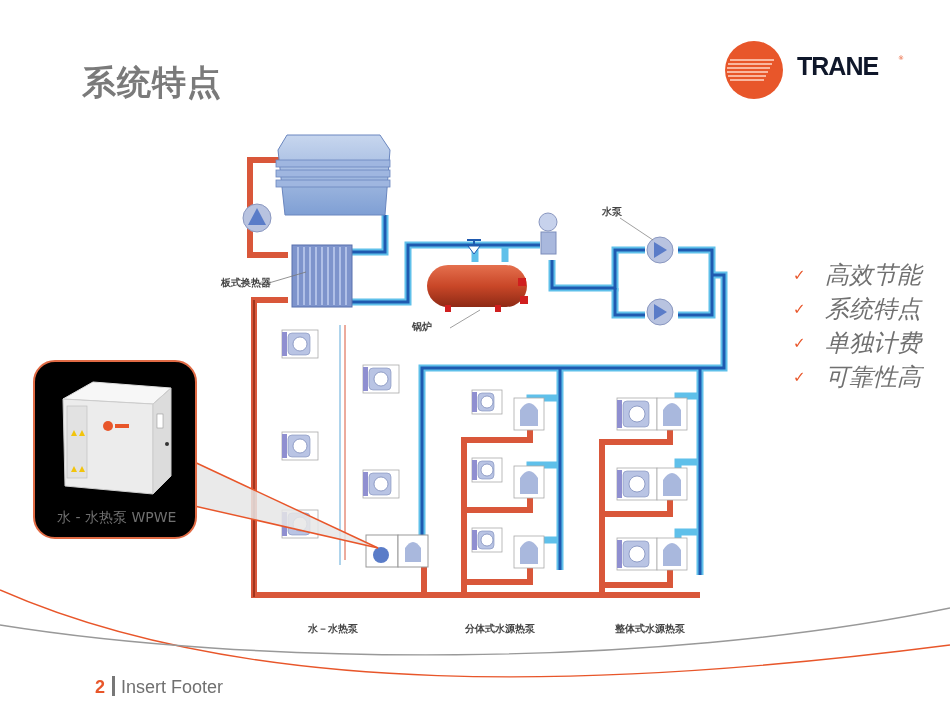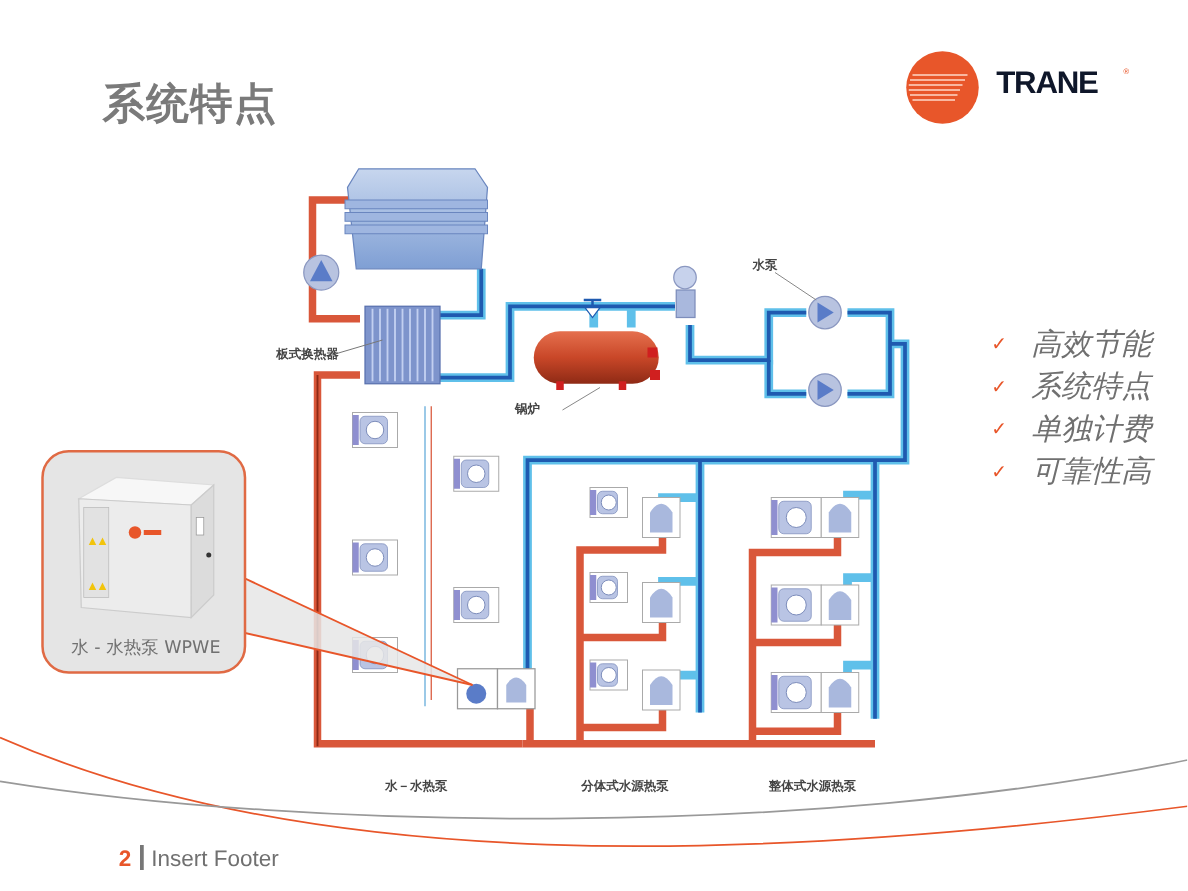--- a/index.html
+++ b/index.html
@@ -7,21 +7,21 @@
     .title { position:absolute; left:82px; top:60px; font-size:34px; font-weight:bold; color:#7a7a7a; letter-spacing:1px;text-align:center; }
     .logo { position:absolute; left:722px; top:38px; width:190px; height:64px; }
     .logo-text { position:absolute; left:75px; top:14px; font-family:"Liberation Sans", sans-serif; font-weight:bold; font-size:25px; color:#0f172a; letter-spacing:-1px; }
     .logo-reg { position:absolute; left:176px; top:16px; font-size:6px; color:#e8562a; }
     .features { position:absolute; left:793px; top:258px; }
     .feature { height:34px; display:flex; align-items:center; }
     .check { color:#e8562a; font-size:15px; width:32px; }
     .feature-label { font-size:24px; font-style:italic; color:#707070; }
     #diagram { position:absolute; left:0; top:0; width:950px; height:713px; }
     .dlabel { position:absolute; font-size:10px; color:#444; font-weight:bold; white-space:nowrap; }
-    .callout { position:absolute; left:33px; top:360px; width:160px; height:175px; border:2px solid #e06a44; border-radius:22px; background:#e5e5e5; }
+    .callout { position:absolute; left:33px; top:360px; width:160px; height:175px; border:2px solid #e06a44; border-radius:22px; background:#000000; }
     .callout-label { position:absolute; left:22px; top:147px; font-size:14px; color:#707070; white-space:nowrap; }
     .unit-img { position:absolute; left:18px; top:12px; width:120px; height:125px; }
     .footer { position:absolute; left:95px; top:676px; font-size:18px; font-family:"Liberation Sans", sans-serif; }
     .footer-num { color:#e8562a; font-weight:bold; }
     .footer-bar { display:inline-block; width:3px; height:20px; background:#777; margin:0 6px 0 7px; vertical-align:-3px; }
     .footer-text { color:#707070; }
   </style>
 </head>
 <body>
 

